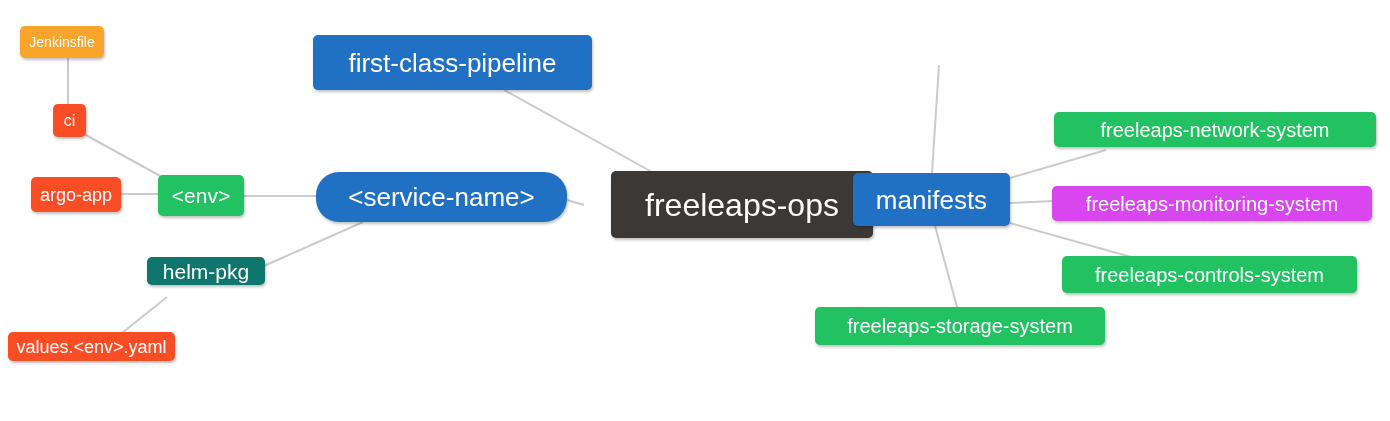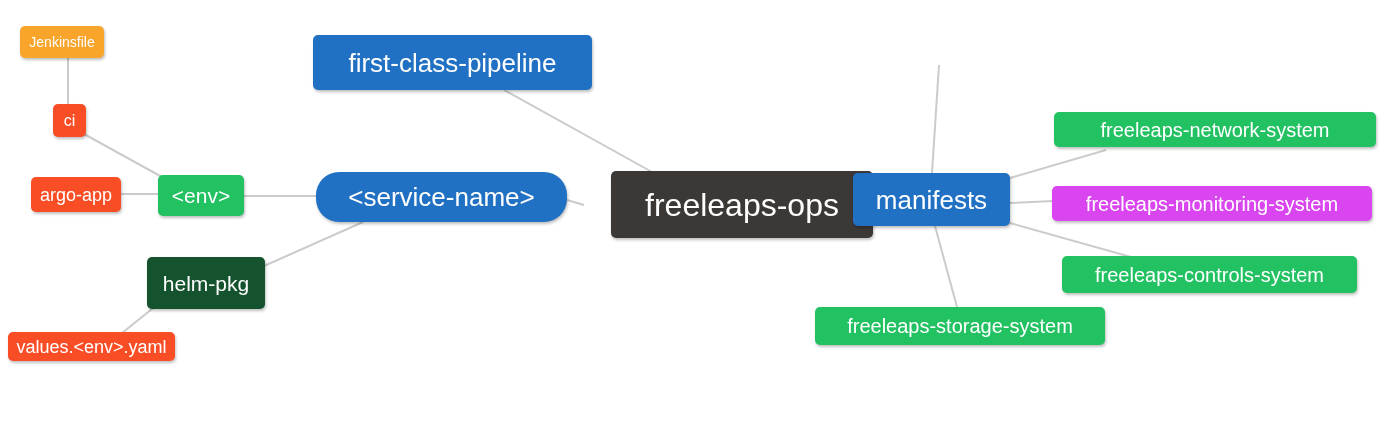--- a/index.html
+++ b/index.html
@@ -62,21 +62,21 @@
     </div>
     <div class="node" style="left: 53px; top: 104px; width: 33px; height: 33px; background: rgb(249, 77, 38); font-size: 16px; color: rgb(255, 255, 255);">
       <span>ci</span>
     </div>
     <div class="node" style="left: 158px; top: 175px; width: 86px; height: 41px; background: rgb(34, 193, 98); font-size: 21px; color: rgb(255, 255, 255);">
       <span>&lt;env&gt;</span>
     </div>
     <div class="node" style="left: 31px; top: 177px; width: 90px; height: 35px; background: rgb(249, 77, 38); font-size: 18px; color: rgb(255, 255, 255);">
       <span>argo-app</span>
     </div>
-    <div class="node" style="left: 147px; top: 257px; width: 118px; height: 52px; background: #14532d; font-size: 21px; color: rgb(255, 255, 255);">
+    <div class="node" style="left: 147px; top: 257px; width: 118px; height: 28px; background: #0f766e; font-size: 21px; color: rgb(255, 255, 255);">
       <span>helm-pkg</span>
     </div>
     <div class="node" style="left: 8px; top: 332px; width: 167px; height: 29px; background: rgb(249, 77, 38); font-size: 18px; color: rgb(255, 255, 255);">
       <span>values.&lt;env&gt;.yaml</span>
     </div>
     <div class="node" style="left: 313px; top: 35px; width: 279px; height: 55px; background: rgb(32, 113, 195); font-size: 26px; color: rgb(255, 255, 255);">
       <span>first-class-pipeline</span>
     </div>
     <div class="node" style="left: 316px; top: 172px; width: 251px; height: 50px; background: rgb(32, 113, 195); font-size: 26px; color: rgb(255, 255, 255); border-radius: 23px;">
       <span>&lt;service-name&gt;</span>

